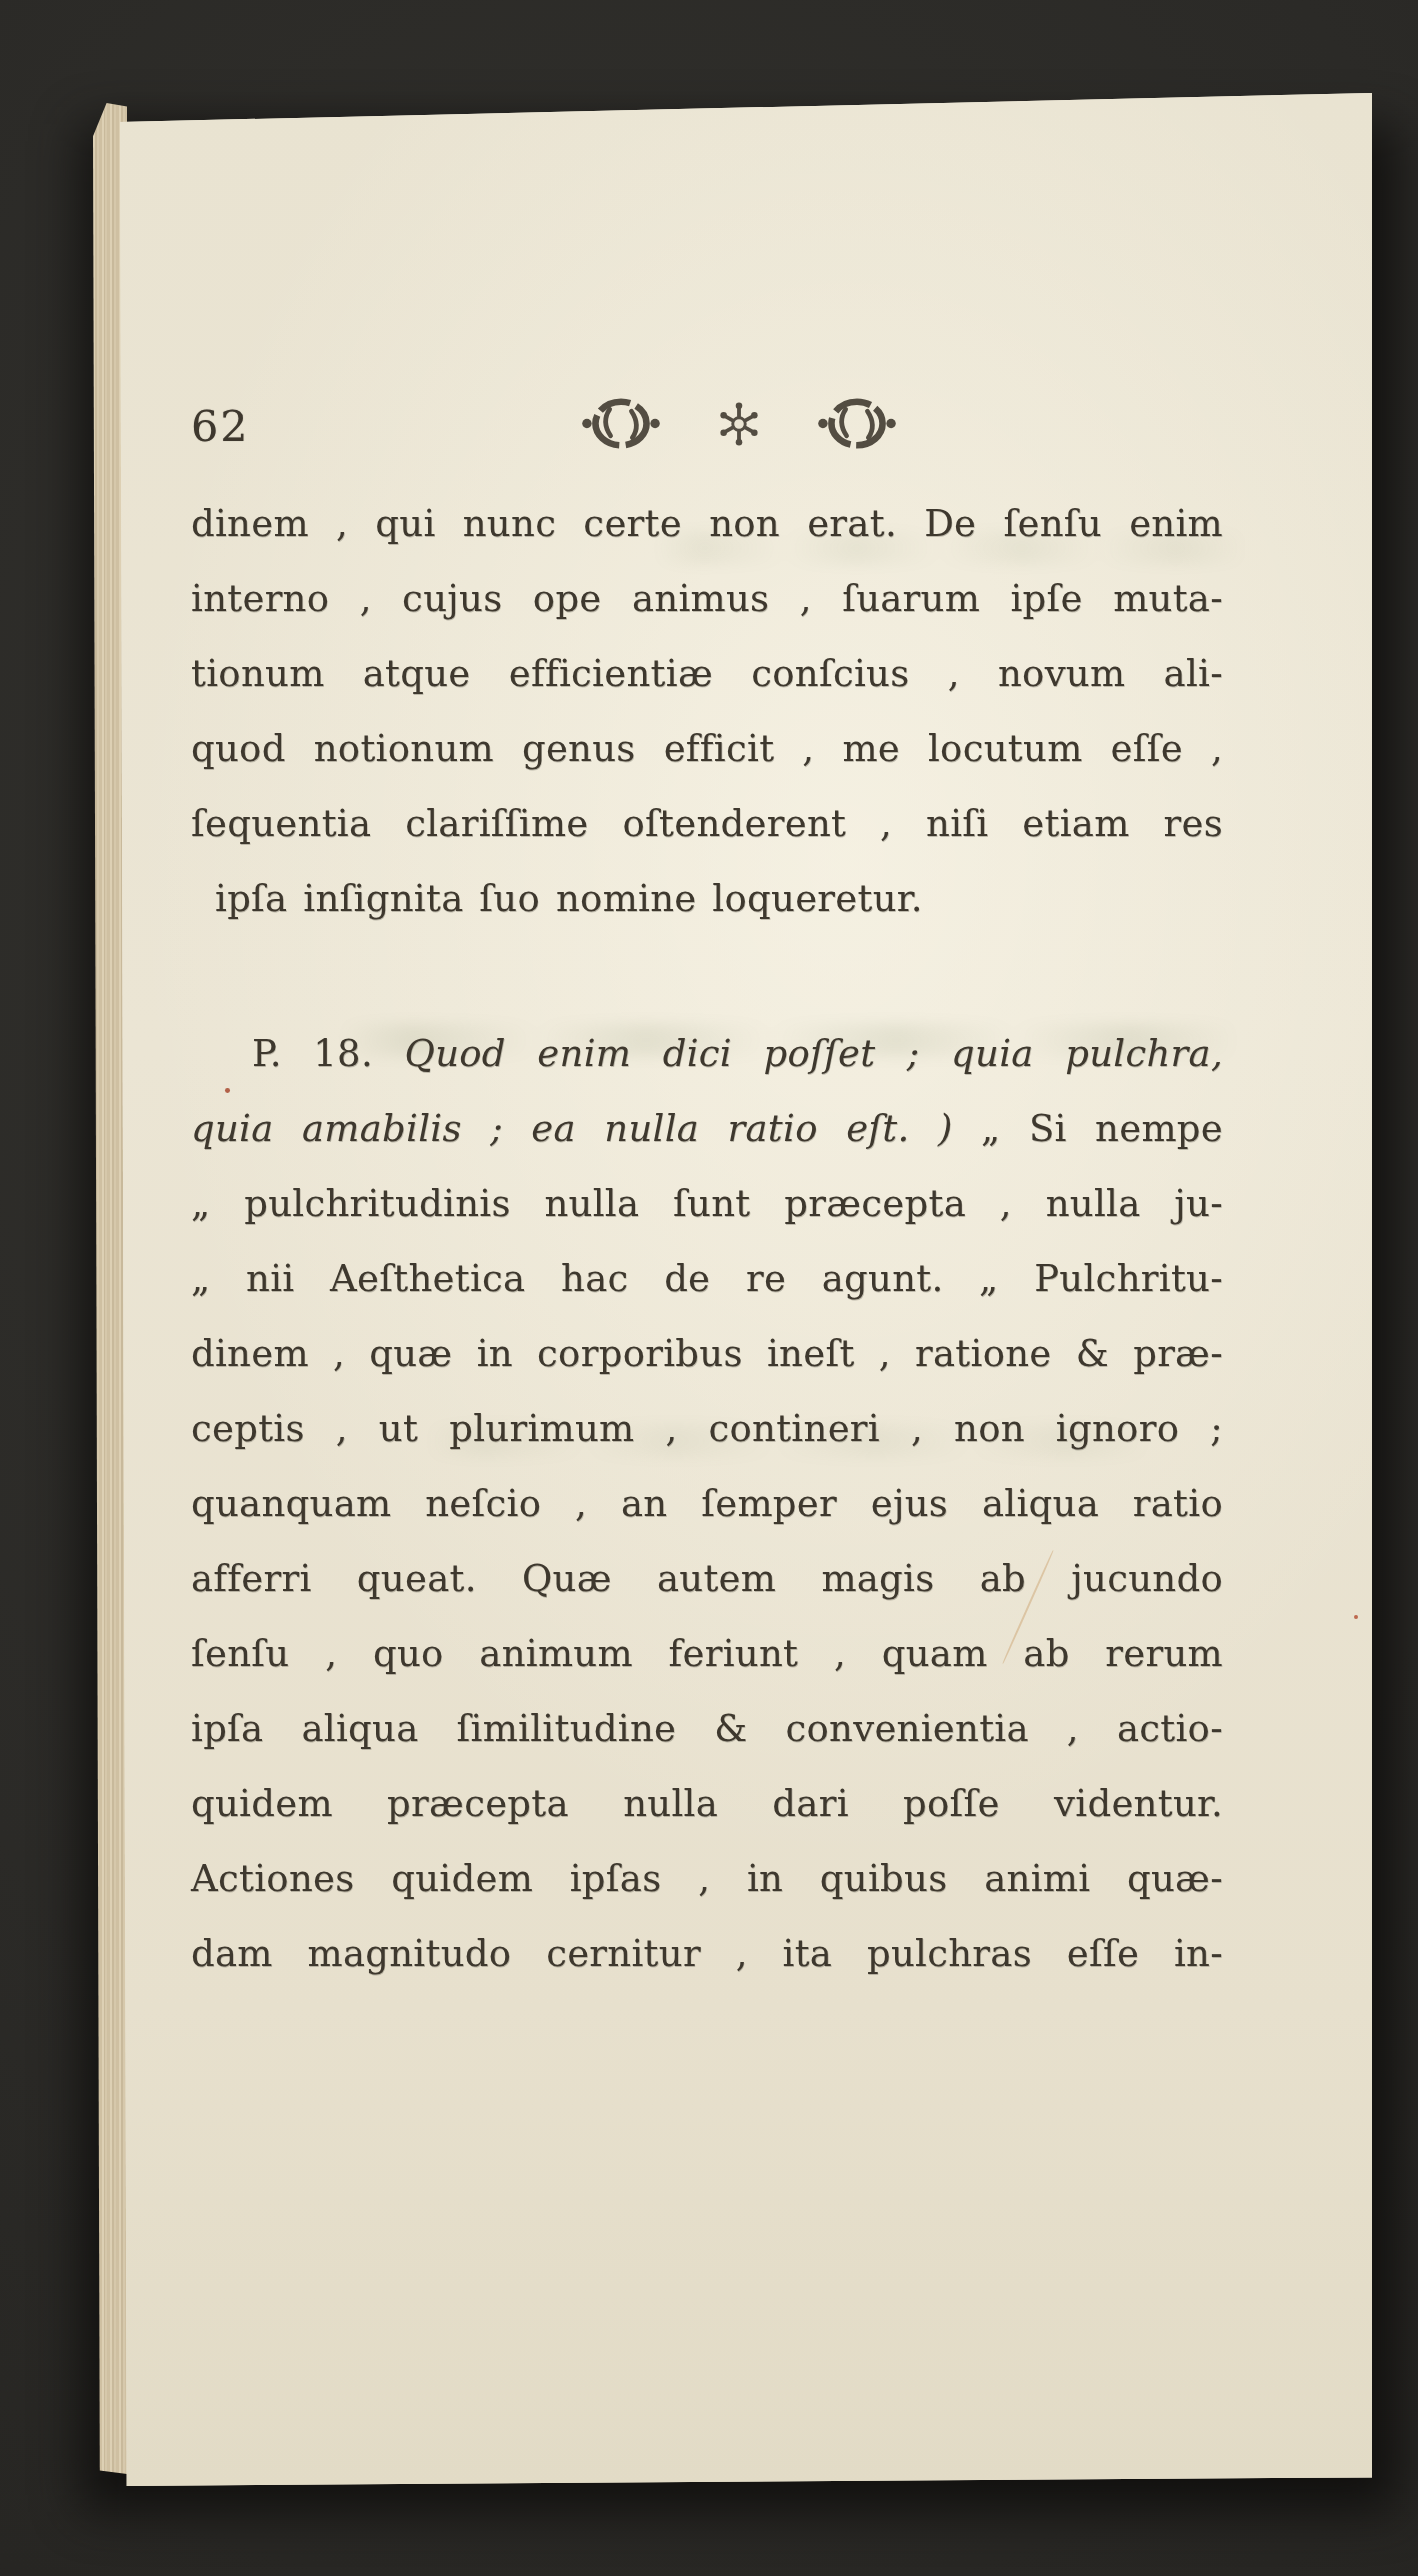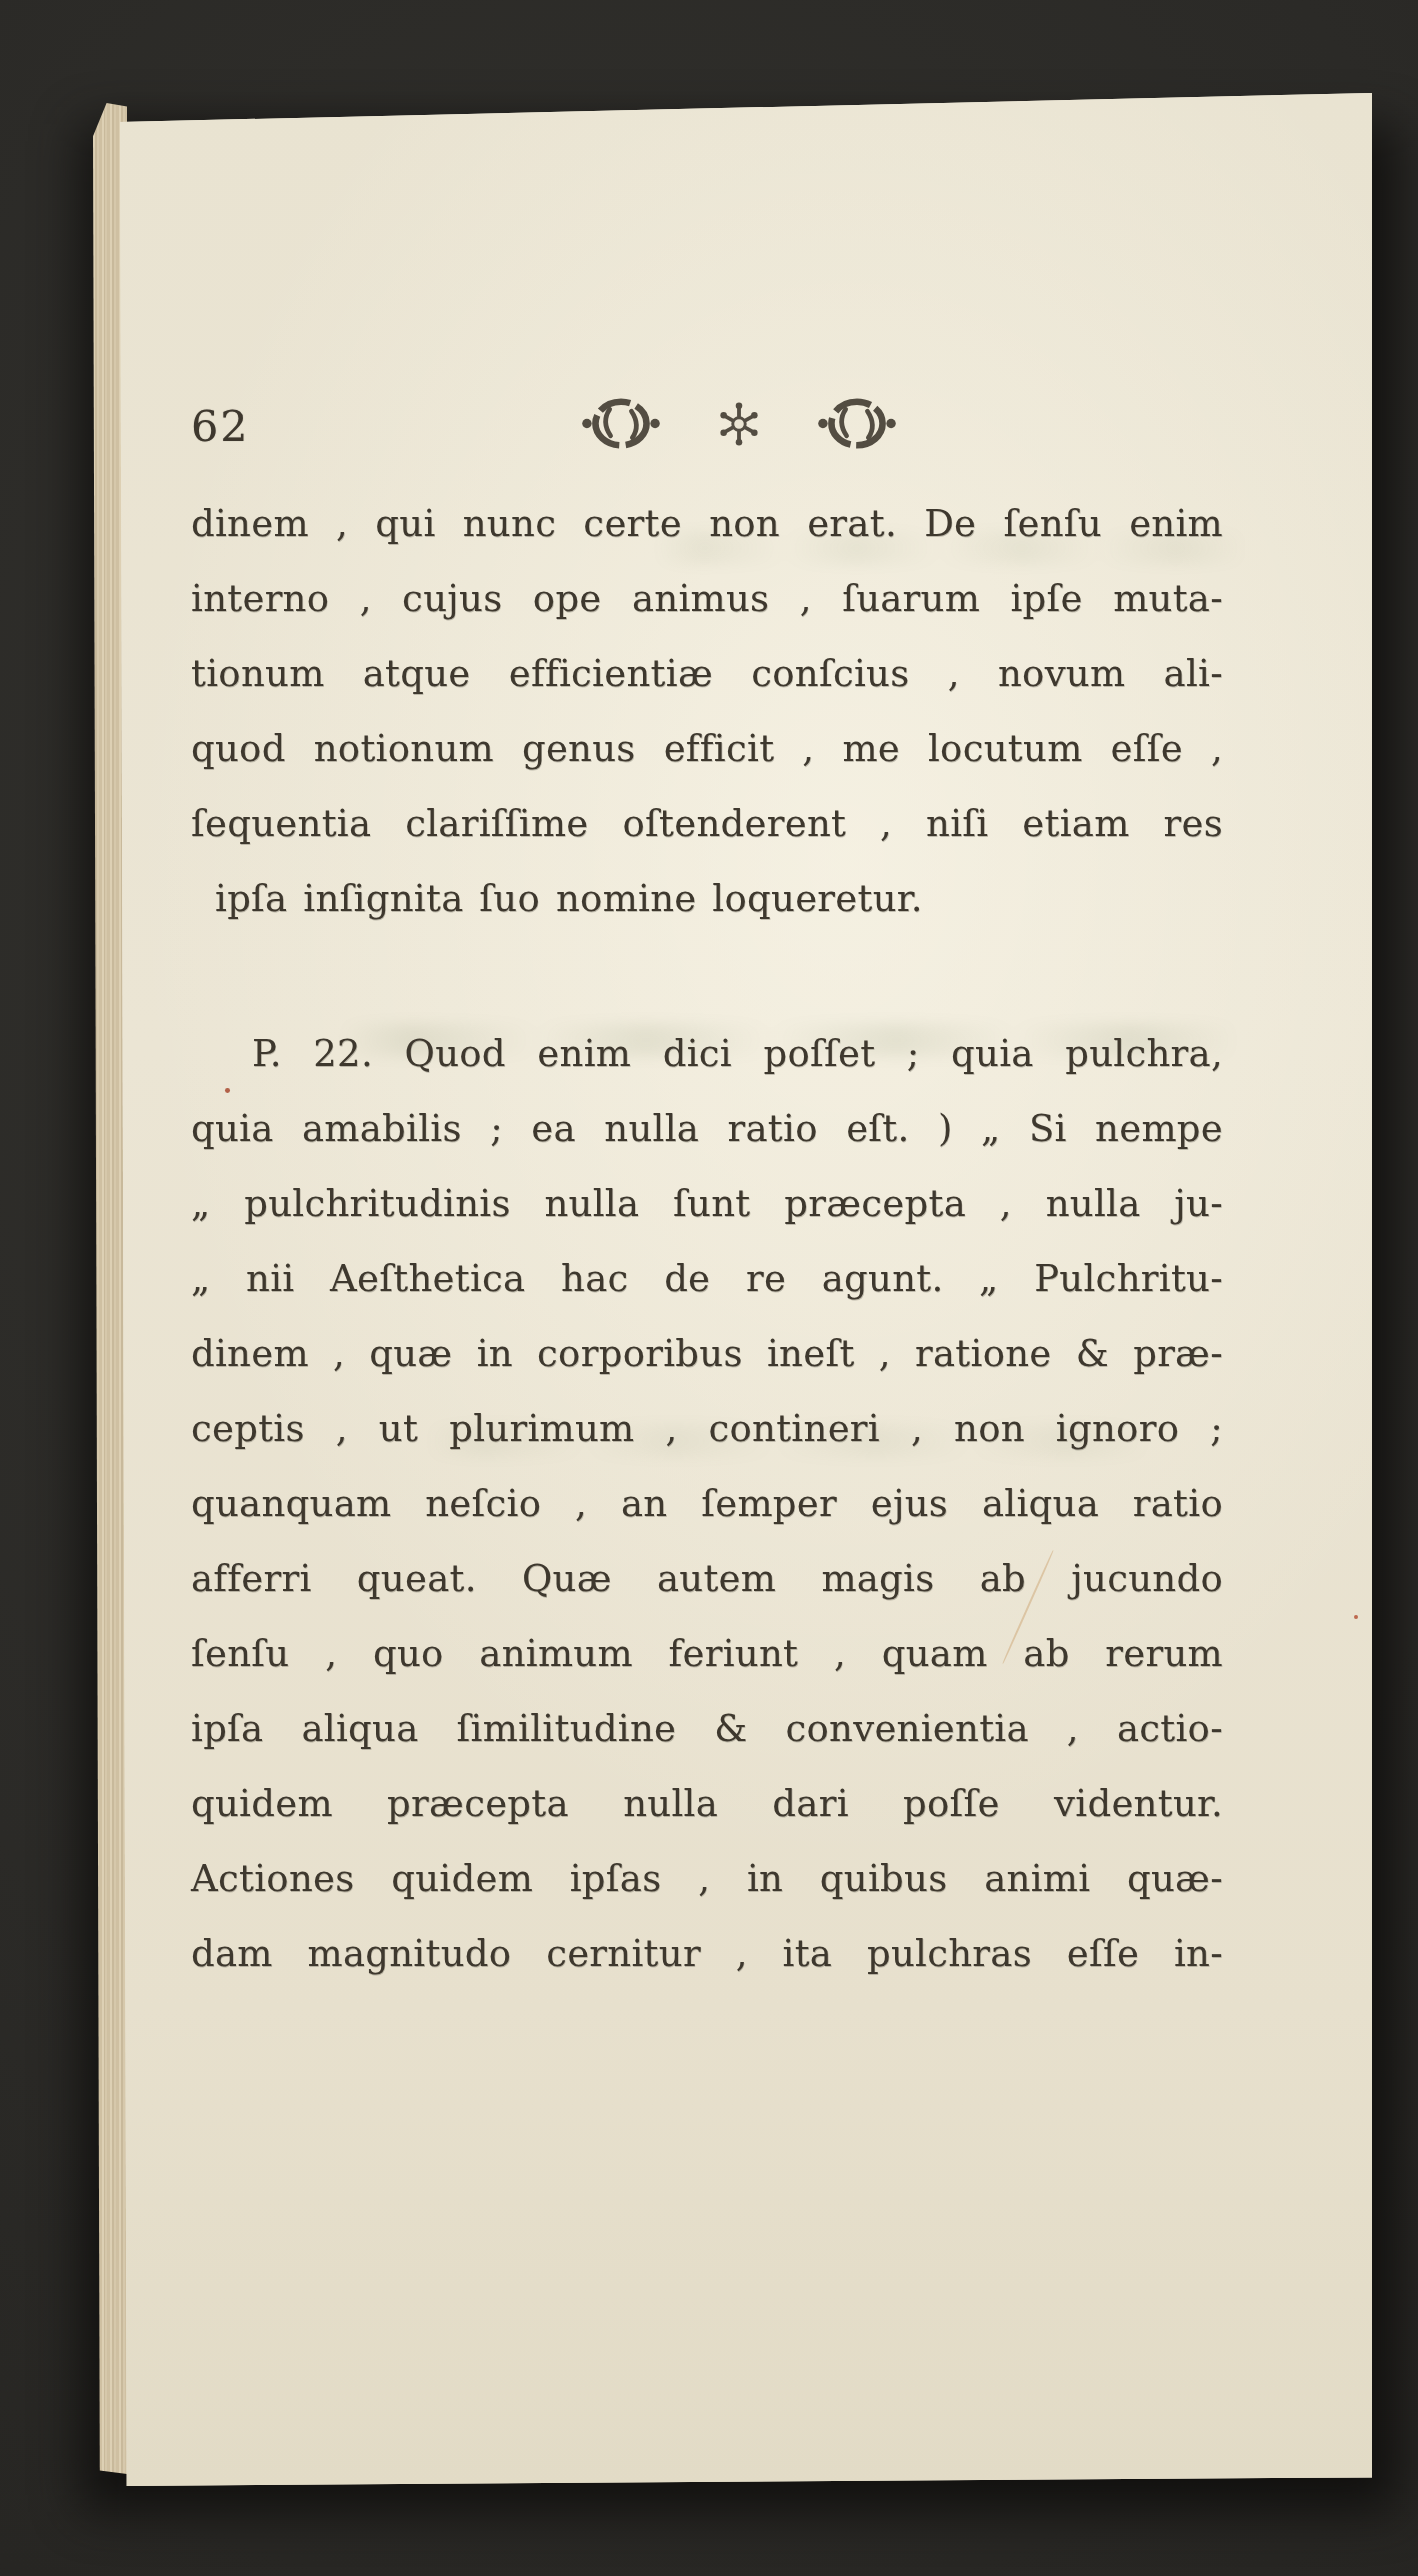--- a/index.html
+++ b/index.html
@@ -61,21 +61,21 @@
   .para{margin:0;}
   .para + .para{margin-top:80px;}
   .line{
     height:75px;line-height:75px;white-space:nowrap;
     font-size:37px;letter-spacing:0.3px;word-spacing:3.8px;
     text-align:justify;text-align-last:justify;text-justify:inter-word;
     text-shadow:0.6px 0.8px 0 rgba(62,56,46,.28);
   }
   .line.no-just{text-align-last:left;margin-left:24px;}
   .line.indent{text-indent:61px;}
-  .it{margin-top:28px;}
+  .it{font-style:italic;margin-top:28px;}
 
   
   .ghost{
     position:absolute;height:32px;filter:blur(6.7px);opacity:.12;
     background:linear-gradient(90deg,transparent 0,#76835f 8%,transparent 22%,
       #76835f 34%,transparent 48%,#76835f 62%,transparent 75%,#76835f 88%,transparent 100%);
   }
   .ghost.g1{left:220px;top:931px;width:898px;}
   .ghost.g2{left:535px;top:439px;width:592px;opacity:.08;}
   .ghost.g3{left:306px;top:1332px;width:726px;opacity:.07;}
@@ -143,21 +143,21 @@
       <div class="body-text">
           <div class="para">
             <div class="line"><span>dinem , qui nunc certe non erat. De ſenſu enim</span></div>
             <div class="line"><span>interno , cujus ope animus , ſuarum ipſe muta-</span></div>
             <div class="line"><span>tionum atque efficientiæ conſcius , novum ali-</span></div>
             <div class="line"><span>quod notionum genus efficit , me locutum eſſe ,</span></div>
             <div class="line"><span>ſequentia clariſſime oſtenderent , niſi etiam res</span></div>
             <div class="line no-just"><span>ipſa inſignita ſuo nomine loqueretur.</span></div>
           </div>
           <div class="para">
-            <div class="line indent"><span>P. 22. </span><span class="it">Quod enim dici poſſet ; quia pulchra,</span></div>
+            <div class="line indent"><span>P. 18. </span><span class="it">Quod enim dici poſſet ; quia pulchra,</span></div>
             <div class="line"><span class="it">quia amabilis ; ea nulla ratio eſt. ) </span><span>„ Si nempe</span></div>
             <div class="line"><span>„ pulchritudinis nulla ſunt præcepta , nulla ju-</span></div>
             <div class="line"><span>„ nii Aeſthetica hac de re agunt. „ Pulchritu-</span></div>
             <div class="line"><span>dinem , quæ in corporibus ineſt , ratione &amp; præ-</span></div>
             <div class="line"><span>ceptis , ut plurimum , contineri , non ignoro ;</span></div>
             <div class="line"><span>quanquam neſcio , an ſemper ejus aliqua ratio</span></div>
             <div class="line"><span>afferri queat. Quæ autem magis ab jucundo</span></div>
             <div class="line"><span>ſenſu , quo animum feriunt , quam ab rerum</span></div>
             <div class="line"><span>ipſa aliqua ſimilitudine &amp; convenientia , actio-</span></div>
             <div class="line"><span>quidem præcepta nulla dari poſſe videntur.</span></div>

